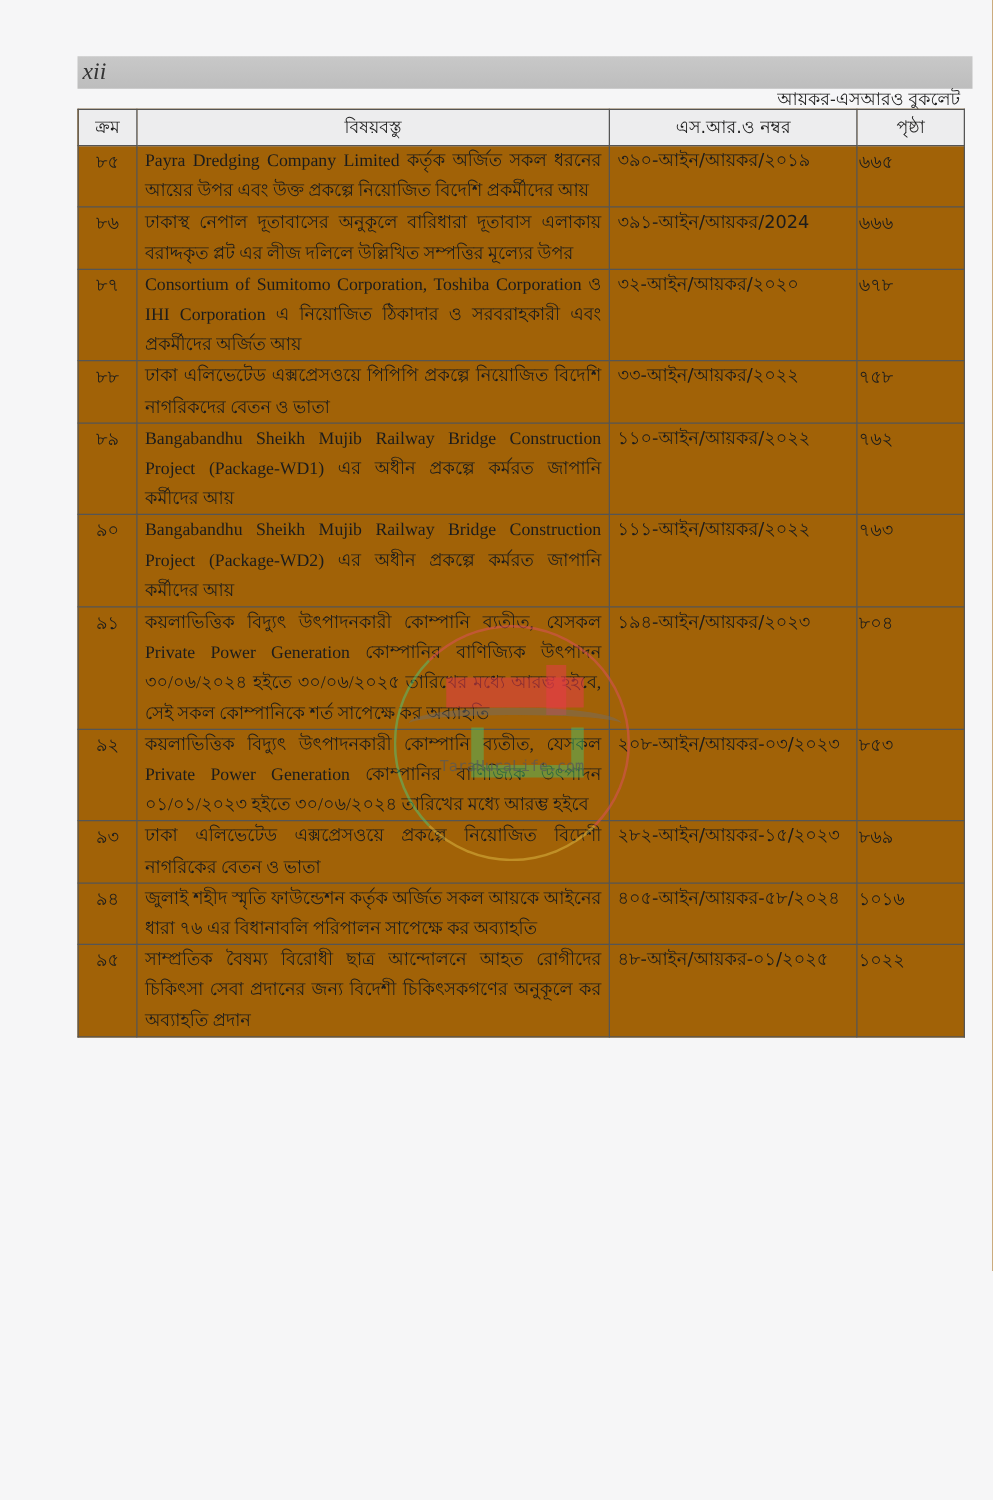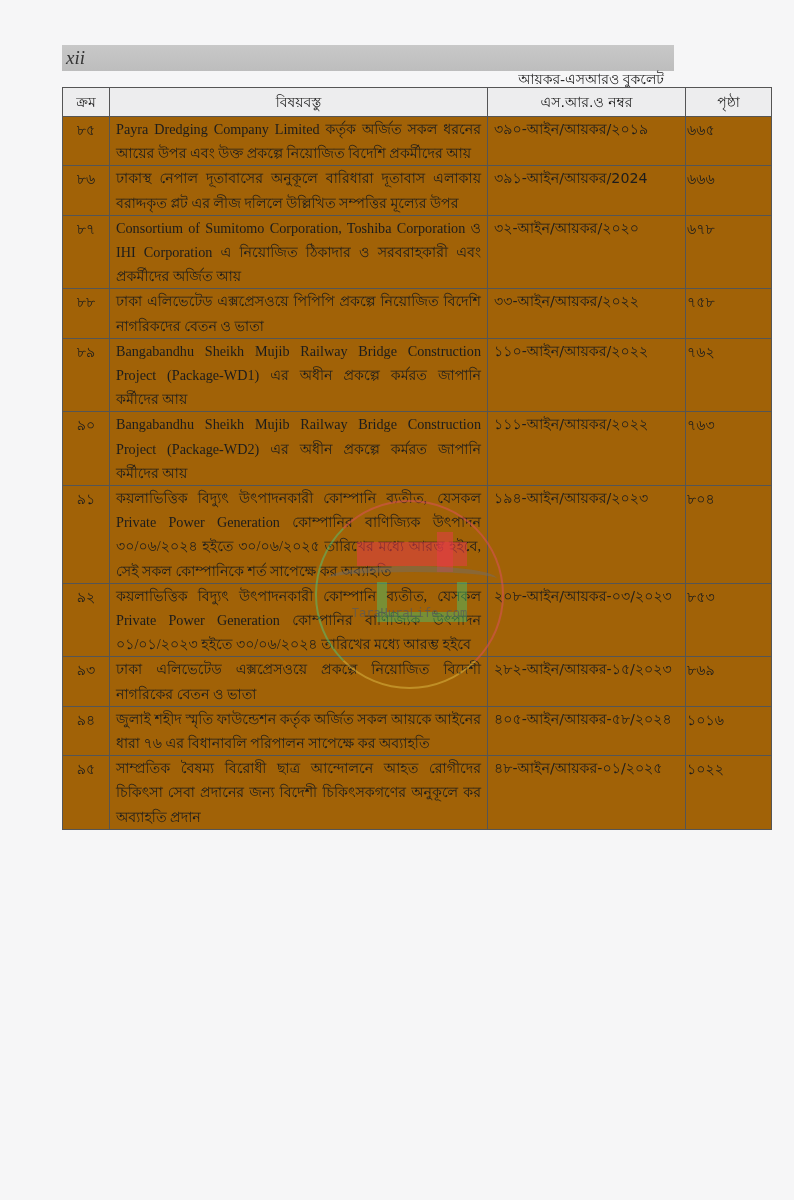--- a/index.html
+++ b/index.html
@@ -4,30 +4,30 @@
 <style>
   html, body { margin:0; padding:0; }
   body {
     width:794px; height:1200px; overflow:hidden;
     background:#f6f6f7;
     font-family:"DejaVu Serif", serif;
     color:#1c1c1c;
     position:relative;
   }
   .page-header {
-    position:absolute; left:62px; top:45px; width:612px; height:26px;
+    position:absolute; left:62px; top:45px; width:716px; height:26px;
     background:linear-gradient(#c8c8c8,#bdbdbd);
     display:flex; justify-content:space-between; align-items:center;
     box-sizing:border-box; padding:0 10px 0 4px;
   }
   .page-num {
     font-family:"Liberation Serif", serif; font-style:italic;
     font-size:19px; color:#333;
   }
-  .book-title { font-family:Liberation Serif, serif; font-size:14px; color:#222;margin-top:44px; }
+  .book-title { font-family:Liberation Sans, sans-serif; font-size:14px; color:#222;margin-top:44px; }
   table.toc {
     position:absolute; left:62px; top:87px; width:709px;
     border-collapse:collapse; table-layout:fixed;
     background:#a16207;
   }
   table.toc col.c1 { width:47px; }
   table.toc col.c2 { width:378px; }
   table.toc col.c3 { width:198px; }
   table.toc col.c4 { width:86px; }
   table.toc th, table.toc td {

